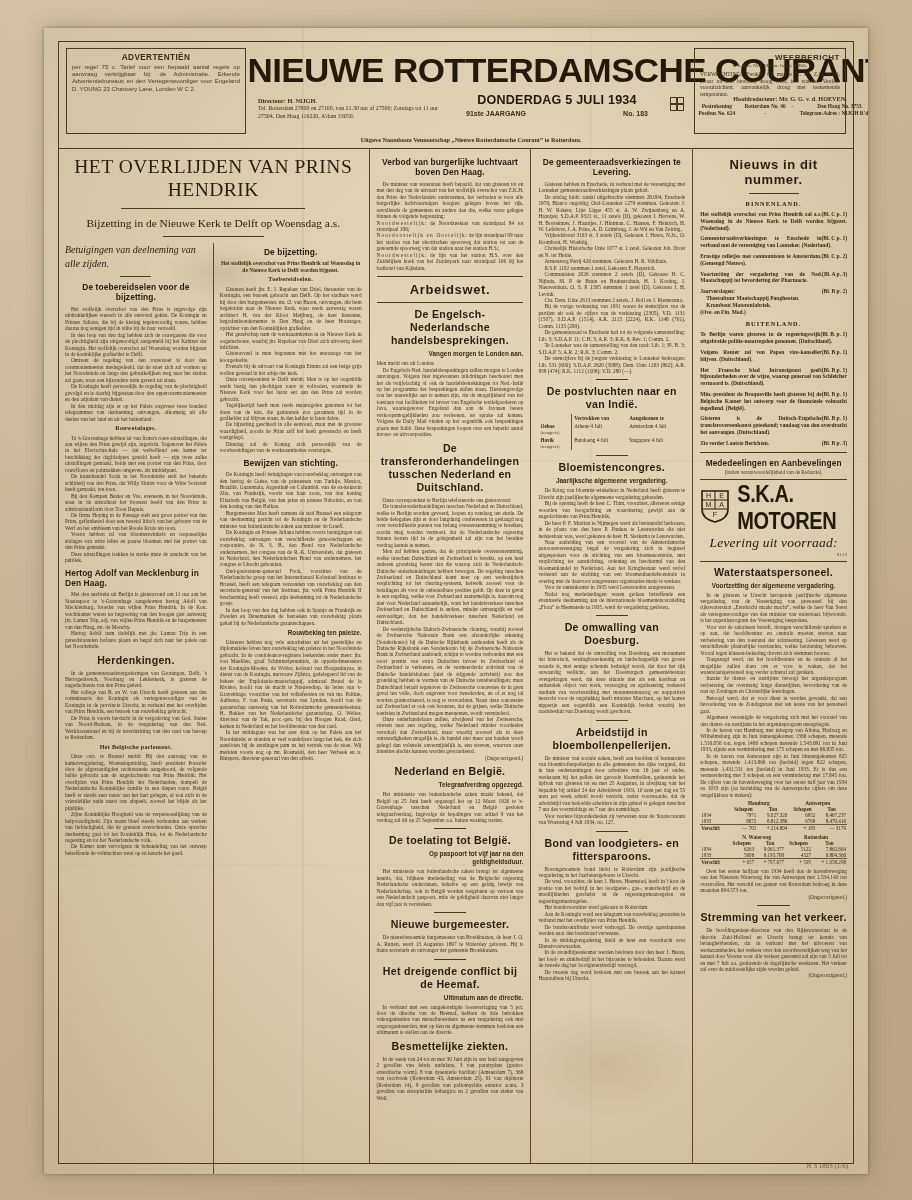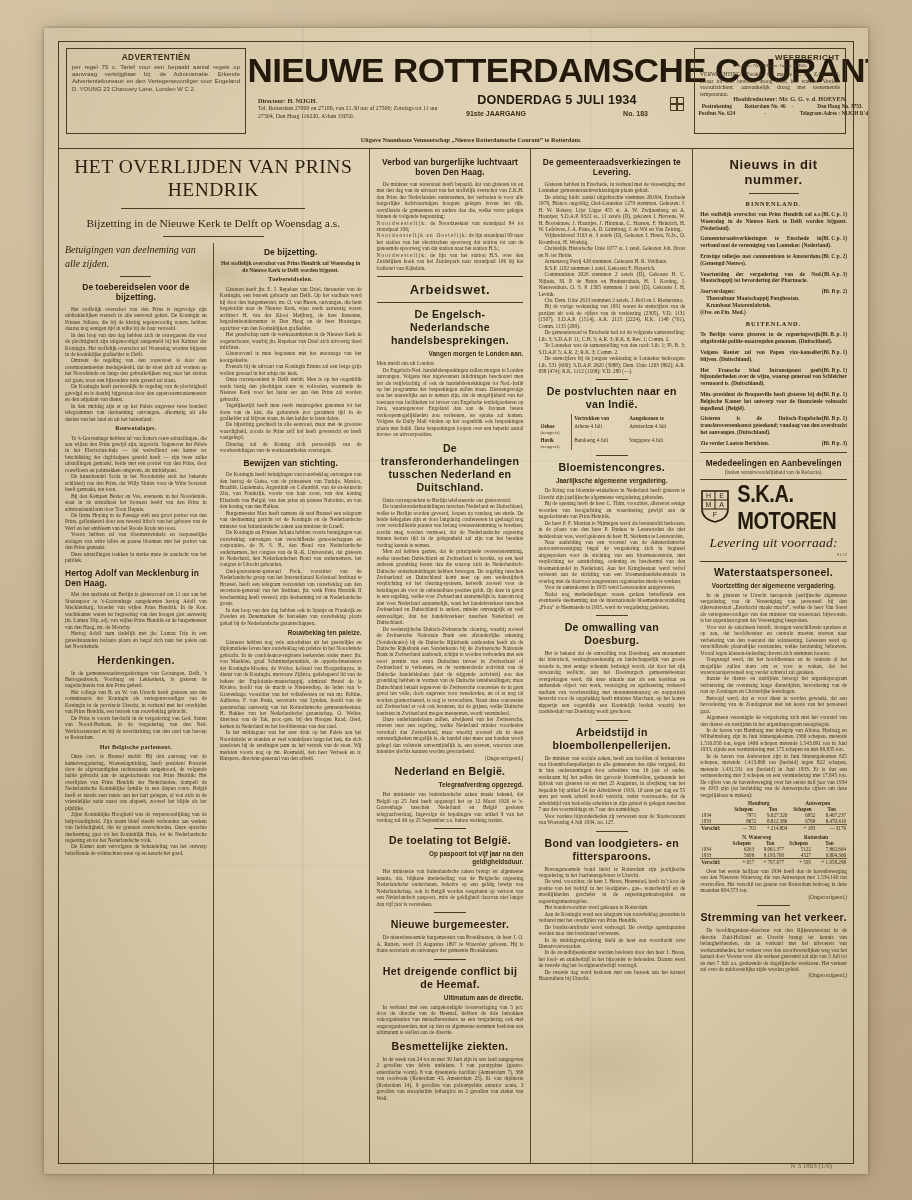--- a/index.html
+++ b/index.html
@@ -130,21 +130,21 @@
   .tsep{border-top:.7px solid #6a5635;}
 
   
   table.fl{width:100%;border-collapse:collapse;font-size:5.2px;color:#3a2b15;}
   table.fl td{padding:1px 2px;vertical-align:top;}
   table.fl td.bl{border-left:.7px solid #6a5635;}
   table.fl .bn{font-weight:bold;}
   .mini{font-size:4.6px;color:#4a3a22;}
 
   
-  #stamp{position:absolute;right:36px;bottom:4px;font-family:"Liberation Serif",serif;font-size:7px;color:#4a3a22;opacity:.75;}
+  #stamp{position:absolute;right:20px;bottom:4px;font-family:"Liberation Serif",serif;font-size:7px;color:#4a3a22;opacity:.75;}
 </style>
 </head>
 <body>
 
 <div id="sheet">
 
   <div id="page">
 
     <div class="crease v" style="left:258px"></div>
     <div class="crease v" style="left:546px;opacity:.65"></div>

